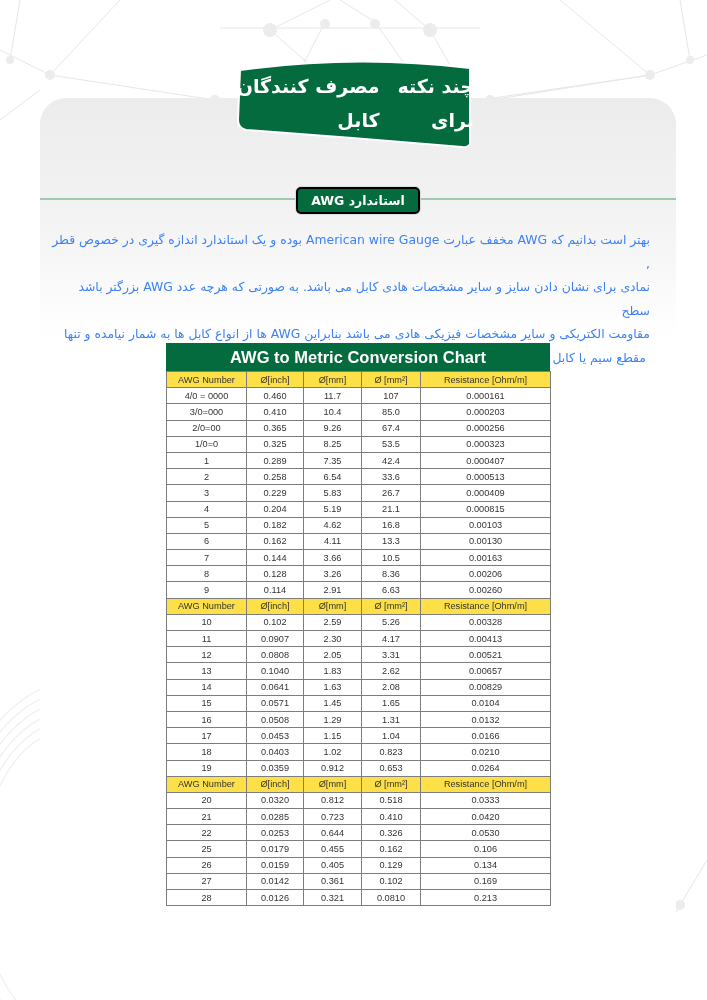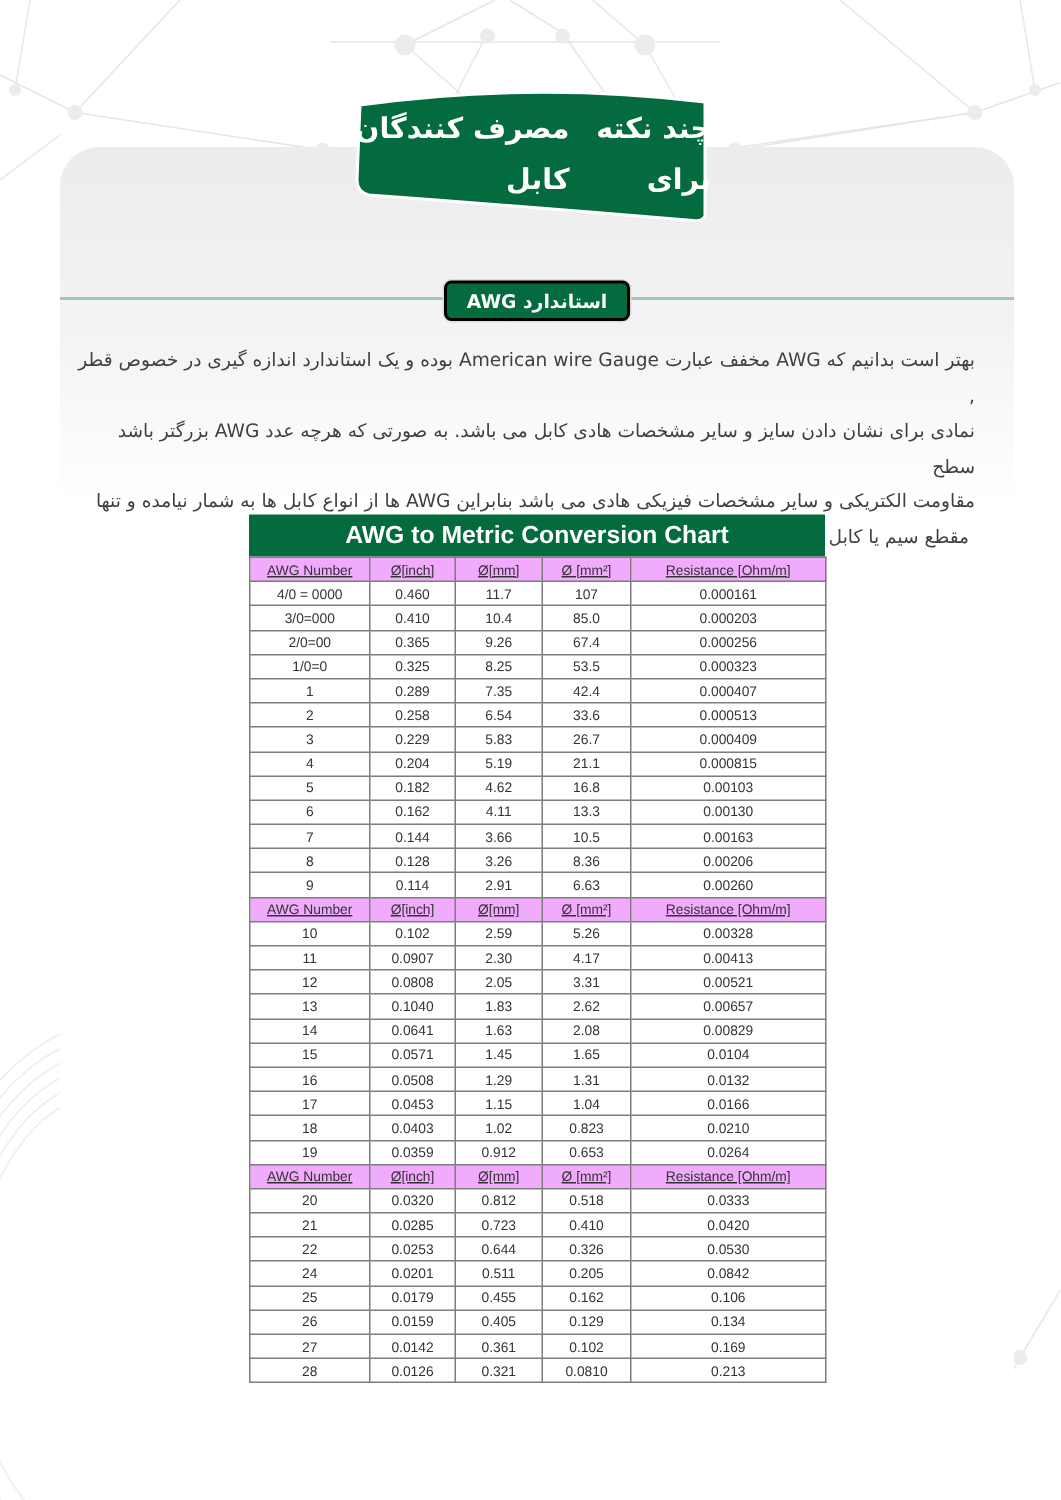--- a/index.html
+++ b/index.html
@@ -4,27 +4,27 @@
 <style>
   html,body{margin:0;padding:0;}
   body{width:707px;height:1000px;position:relative;overflow:hidden;background:#ffffff;font-family:"DejaVu Sans",sans-serif;}
   .bg-net{position:absolute;left:0;top:0;width:707px;height:1000px;z-index:0;}
   .panel{position:absolute;left:40px;top:98px;width:636px;height:920px;background:linear-gradient(#ececec 0,#f3f3f3 120px,#ffffff 240px);border-radius:26px;z-index:1;}
   .title-badge{position:absolute;left:236px;top:58px;width:238px;height:90px;z-index:3;}
   .title-badge svg{position:absolute;left:0;top:0;}
   .title-text{position:absolute;left:0;top:0;width:238px;height:90px;display:flex;flex-direction:row;align-items:center;justify-content:center;color:#fff;font-weight:bold;font-size:19px;line-height:34px;direction:rtl;}
   .section-line{position:absolute;left:40px;top:198px;width:636px;height:2px;background:#9dc9b0;z-index:2;}
   .section-badge{position:absolute;left:296px;top:187px;width:120px;height:23px;background:#046b3e;border-radius:5px;border:2px solid #000000;box-shadow:0 0 0 1px #dcdcdc;z-index:3;color:#fff;font-weight:bold;font-size:12.5px;display:flex;align-items:center;justify-content:center;direction:rtl;}
-  .intro{position:absolute;left:50px;top:228px;width:600px;z-index:2;direction:rtl;text-align:right;color:#404040;font-size:12.4px;line-height:23.5px;}
+  .intro{position:absolute;left:50px;top:228px;width:600px;z-index:2;direction:rtl;text-align:right;color:#3b82f6;font-size:12.4px;line-height:23.5px;}
   .intro p{margin:0;}
   .table-wrap{position:absolute;left:166px;top:343px;width:384px;z-index:2;background:#fff;}
   .tbl-title{height:28px;background:#046b3e;color:#fff;font-family:"Liberation Sans",sans-serif;font-weight:bold;font-size:16.5px;display:flex;align-items:center;justify-content:center;}
   table{border-collapse:collapse;width:384px;font-family:"Liberation Sans",sans-serif;font-size:9.2px;color:#333;table-layout:fixed;}
   td,th{border:1px solid #7d7d7d;height:15.2px;padding:0;text-align:center;font-weight:normal;}
-  tr.hdr td{background:#f0abfc;color:#333;text-decoration:underline;}
+  tr.hdr td{background:#fde047;color:#333;}
   col.c1{width:80px;} col.c2{width:57px;} col.c3{width:58px;} col.c4{width:59px;} col.c5{width:130px;}
 </style>
 </head>
 <body>
 
 <svg class="bg-net" viewBox="0 0 707 1000" width="707" height="1000">
   <g stroke="#e6e6e6" stroke-width="1" fill="none">
     <line x1="220" y1="28" x2="480" y2="28"></line>
     <line x1="270" y1="30" x2="330" y2="0"></line>
     <line x1="270" y1="30" x2="350" y2="100"></line>
@@ -316,27 +316,20 @@
           <td>0.0420</td>
         </tr>
         <tr>
           <td>22</td>
           <td>0.0253</td>
           <td>0.644</td>
           <td>0.326</td>
           <td>0.0530</td>
         </tr>
         <tr>
-          <td>24</td>
-          <td>0.0201</td>
-          <td>0.511</td>
-          <td>0.205</td>
-          <td>0.0842</td>
-        </tr>
-        <tr>
           <td>25</td>
           <td>0.0179</td>
           <td>0.455</td>
           <td>0.162</td>
           <td>0.106</td>
         </tr>
         <tr>
           <td>26</td>
           <td>0.0159</td>
           <td>0.405</td>

